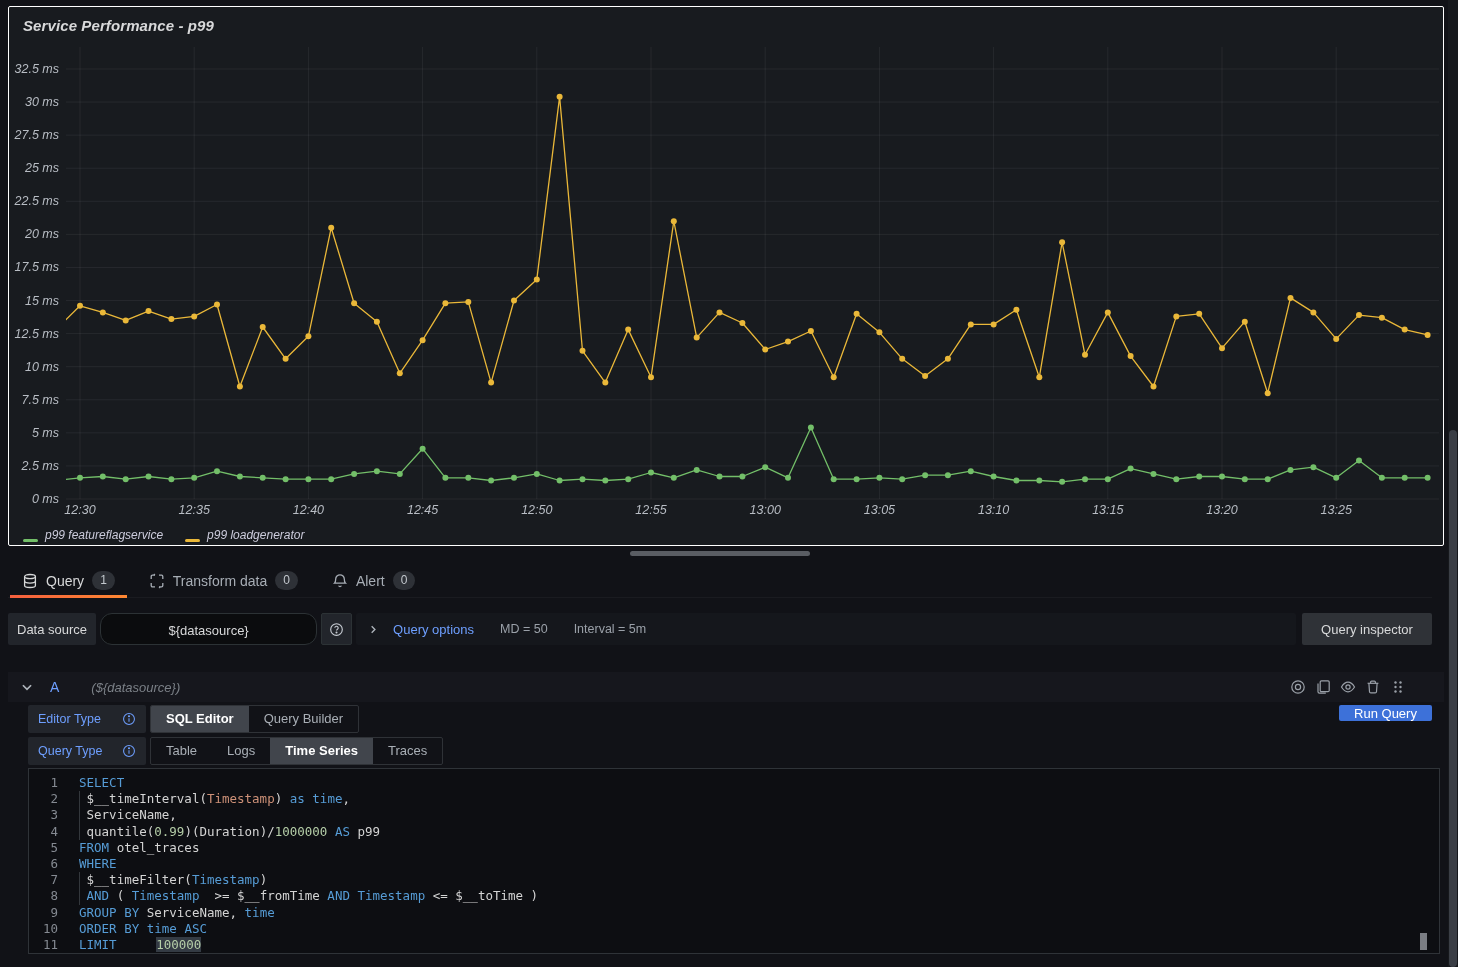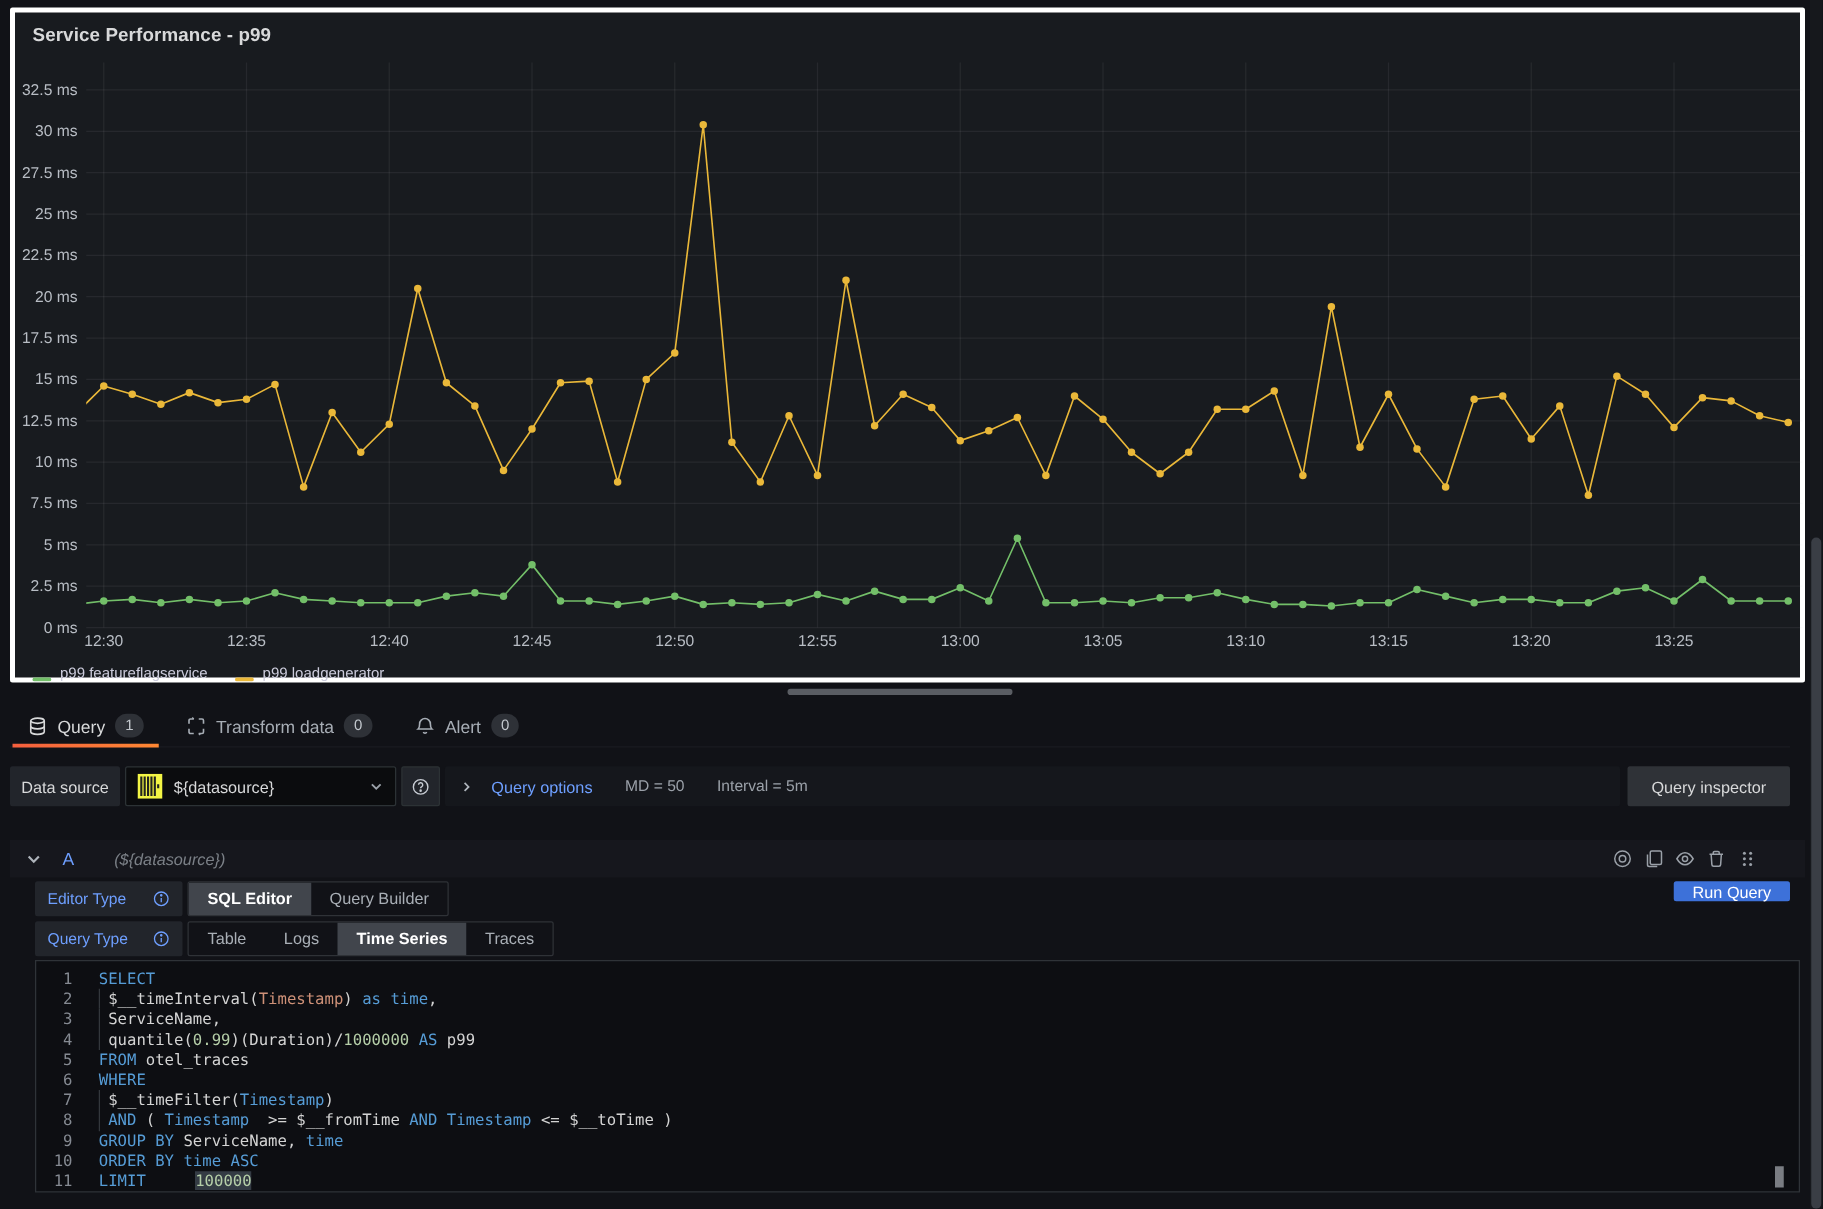--- a/index.html
+++ b/index.html
@@ -2,21 +2,21 @@
 <html style="--run-blue: #3D71D9; --blue-link: #6E9FFF; --underline-from: #F55F3E; --underline-to: #FF8833;"><head>
 <meta charset="utf-8">
 <style>
   * { margin:0; padding:0; box-sizing:border-box; }
   html,body { width:1458px; height:967px; background:#111217; overflow:hidden;
               font-family:"Liberation Sans", sans-serif; position:relative; }
   .abs { position:absolute; }
 
   
   .panel { left:8px; top:6px; width:1436px; height:540px; background:#181b1f;
-           border:4px solid #ffffff; border-radius:2px; }
+           border:1px solid #ffffff; border-radius:2px;font-style:italic; }
   .panel-title { position:absolute; left:14px; top:10px; font-size:15px; font-weight:600;
                  color:#d8d9da; letter-spacing:.1px; }
   #chart { position:absolute; left:0; top:28px; width:1434px; height:482px; }
   .legend { position:absolute; left:14px; top:521px; display:flex; gap:22px; align-items:center; }
   .legend-item { display:flex; gap:7px; align-items:flex-end; cursor:pointer; }
   .legend-dash { width:15px; height:3px; border-radius:2px; }
   .legend-label { font-size:12px; color:#ccccdc; }
 
   .hscroll { left:630px; top:551px; width:180px; height:5px; background:#5a5d63; border-radius:3px; }
 
@@ -30,22 +30,22 @@
   .tab.active::after { content:''; position:absolute; left:2px; right:2px; bottom:0; height:3px;
          background:linear-gradient(90deg, var(--underline-from), var(--underline-to)); }
   .badge { height:19px; padding:0 8px; border-radius:10px; background:#2e3137; color:#c3c8ce;
            font-size:12px; line-height:19px; }
   .ticon { width:16px; height:16px; display:block; }
 
   
   .toolbar { left:8px; top:613px; width:1424px; height:32px; display:flex; align-items:stretch; gap:4px; }
   .ds-label { background:#22252b; border-radius:2px; padding:0 9px; display:flex; align-items:center;
               font-size:13px; color:#d8d9da; }
-  .ds-select { width:217px; background:#0b0c0e; border:1px solid #2c3235; border-radius:2px;
-               display:flex; align-items:center; gap:9px; padding:0 9px; cursor:pointer; }
+  .ds-select { width:217px; background:#0b0c0e; border:1px solid #2c3235; border-radius:12px;
+               display:flex; align-items:center; gap:9px; padding:0 9px; cursor:pointer;flex-direction:column; }
   .ds-value { font-size:13px; color:#d8d9da; flex:1; }
   .help-btn { width:31px; background:#22252b; border:1px solid #2c3235; border-radius:2px;
               display:flex; align-items:center; justify-content:center; color:#c7ccd3; cursor:pointer; }
   .options-strip { flex:1; background:#15171c; border-radius:2px; display:flex; align-items:center;
                    gap:0; padding:0 12px; }
   .qo-link { font-size:13px; font-weight:500; color:var(--blue-link); margin-left:14px; cursor:pointer; }
   .qo-stat { font-size:12.5px; color:#9aa0a8; margin-left:26px; }
   .inspector-btn { width:130px; margin-left:2px; background:#2f3237; border-radius:2px; border:none;
                    color:#d8d9da; font-size:13px; font-weight:500; cursor:pointer;
                    font-family:"Liberation Sans",sans-serif; }

